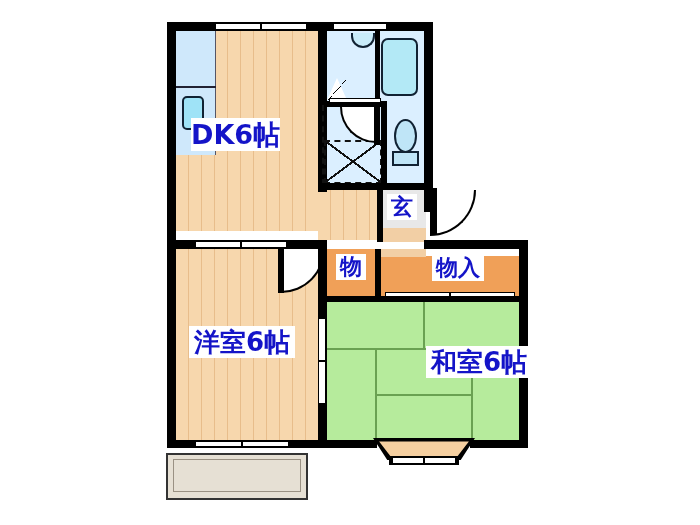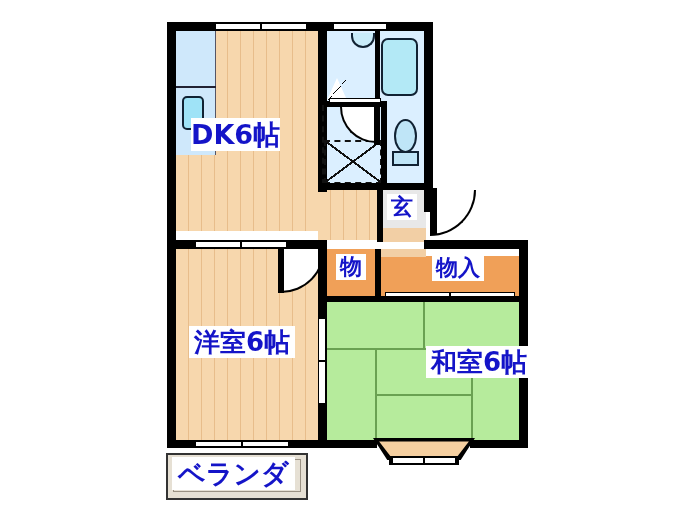--- a/index.html
+++ b/index.html
@@ -192,15 +192,14 @@
   <div class="lbl lbl-md" style="left:189px;top:326px;">洋室6帖</div>
 
   <div class="lbl lbl-md" style="left:380px;top:346px;margin-left:46px;">和室6帖</div>
 
   <div class="lbl lbl-sm" style="left:387px;top:194px;">玄</div>
 
   <div class="lbl lbl-sm" style="left:336px;top:254px;">物</div>
 
   <div class="lbl lbl-sm" style="left:432px;top:255px;">物入</div>
 
-  <div class="lbl lbl-ver" style="left:172px;top:457px;">ベランダ</div>
 
 </div>
 
 </body></html>

